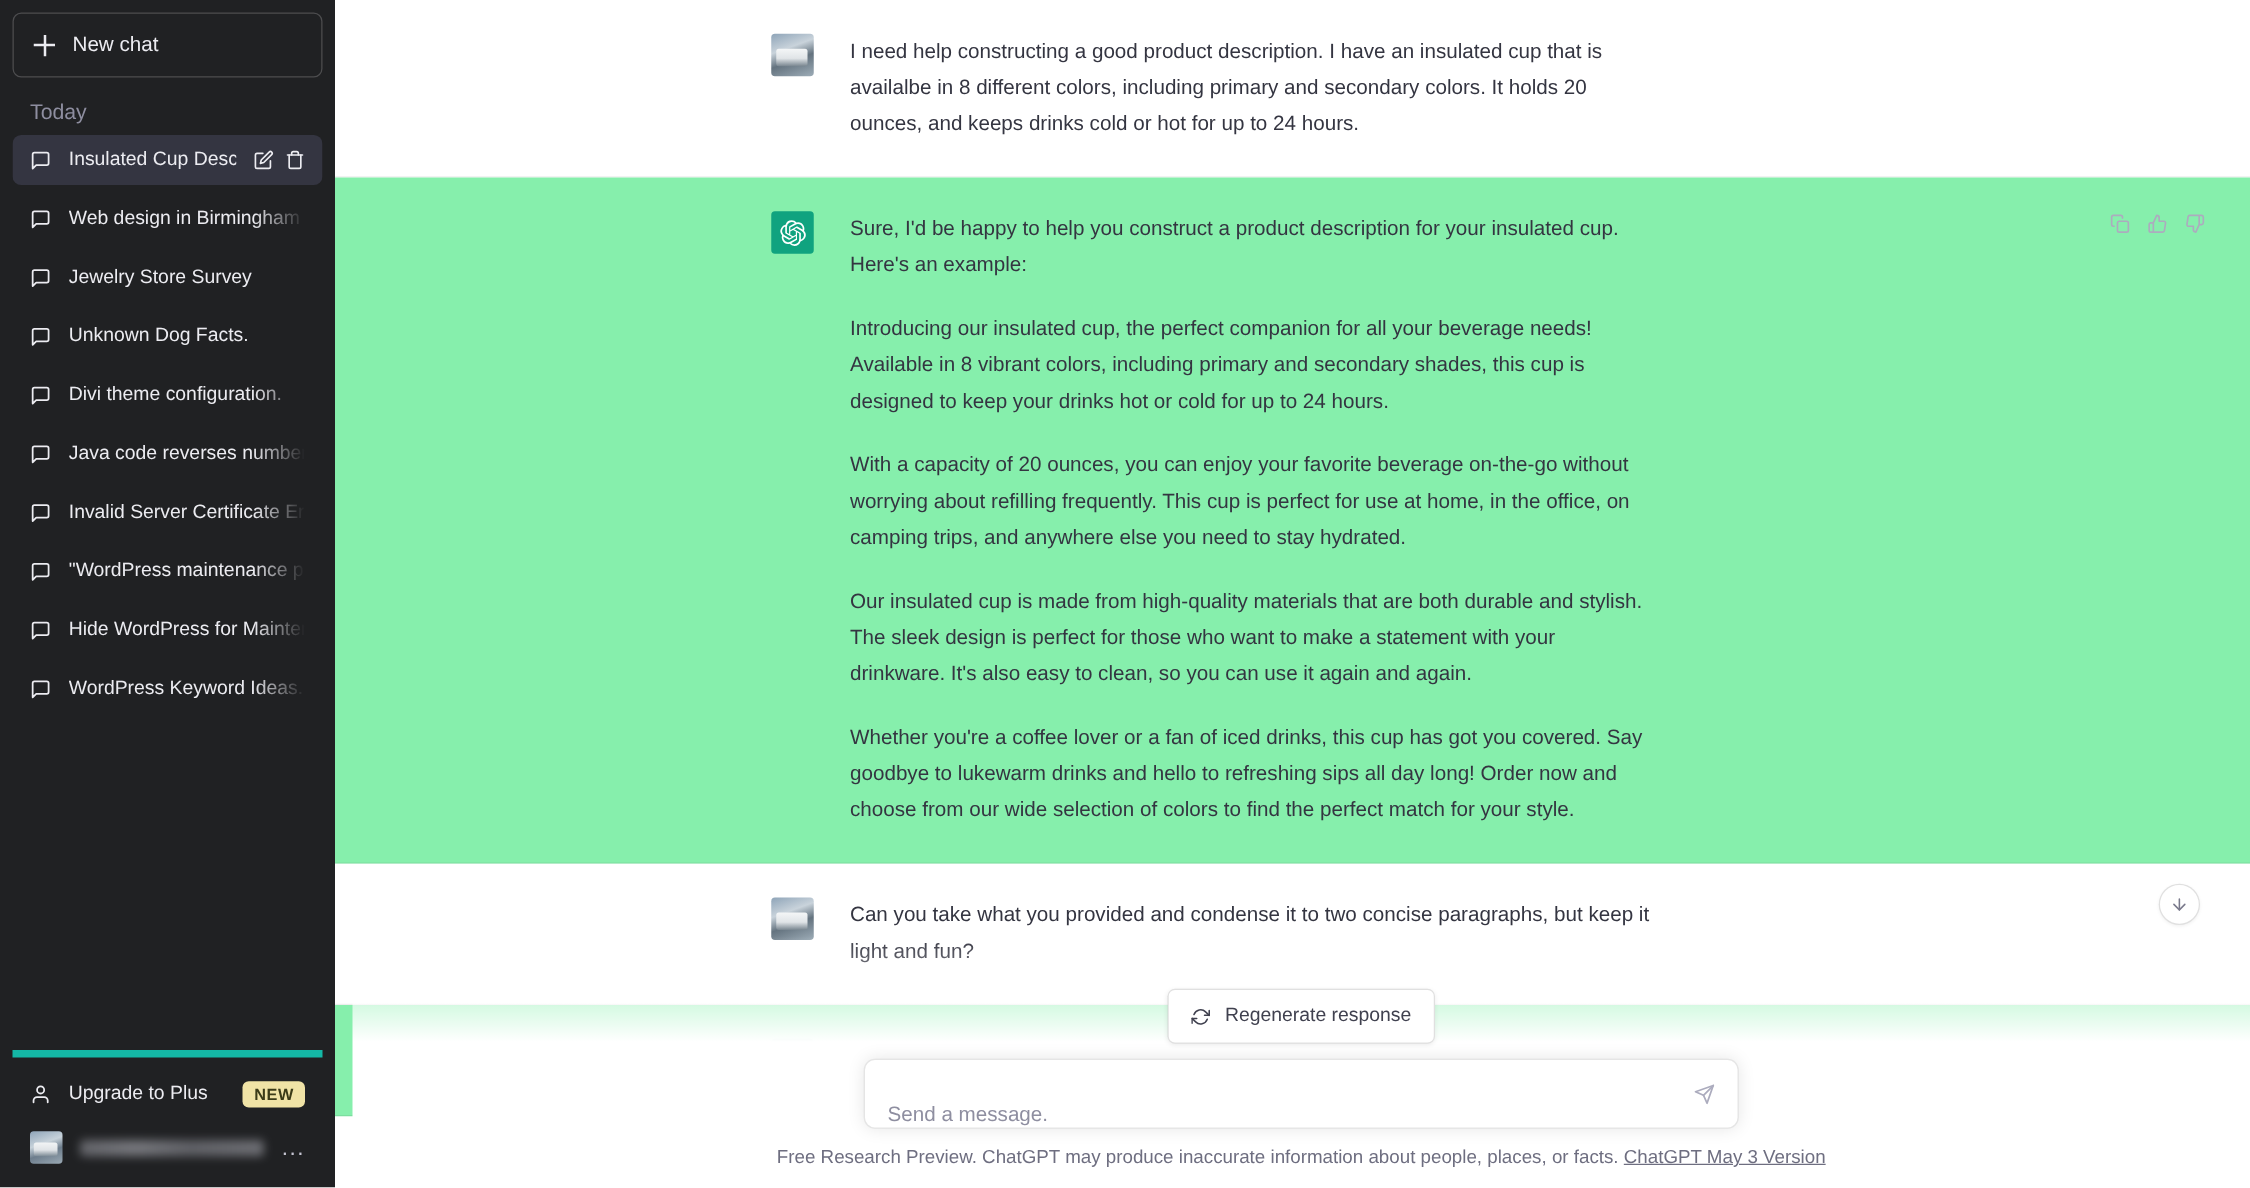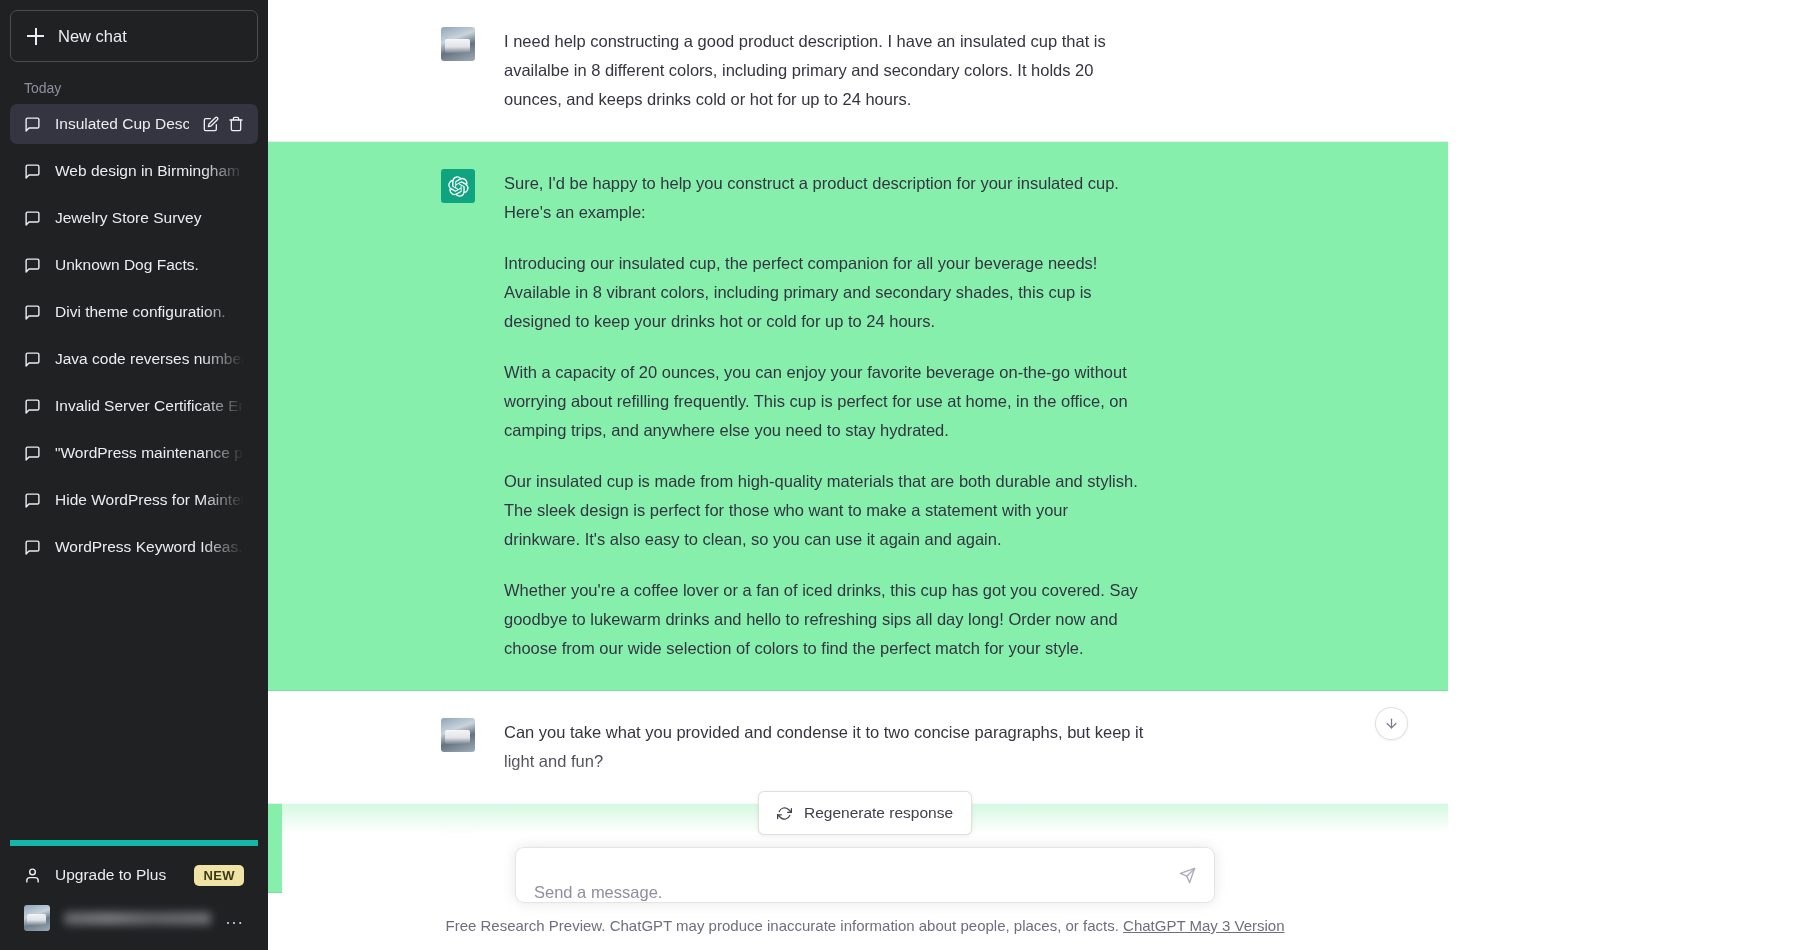--- a/index.html
+++ b/index.html
@@ -5,21 +5,21 @@
   * { box-sizing: border-box; margin: 0; padding: 0; }
   html, body {
     width: 1800px;
     height: 950px;
     overflow: hidden;
     font-family: "Liberation Sans", sans-serif;
     background: #ffffff;
   }
   .app {
     display: flex;
-    width: 1448px;
+    width: 1800px;
     height: 950px;
   }
 
   
   .sidebar {
     width: 268px;
     min-width: 268px;
     height: 950px;
     background: #202123;
     display: flex;
@@ -46,21 +46,21 @@
     flex-shrink: 0;
   }
   .plus-ico::before, .plus-ico::after {
     content: ""; position: absolute; background: #ececf1;
   }
   .plus-ico::before { left: 0; top: 7.5px; width: 17px; height: 2px; }
   .plus-ico::after  { top: 0; left: 7.5px; height: 17px; width: 2px; }
 
   .section-label {
     color: #8e8ea0;
-    font-size: 14px;
+    font-size: 17px;
     padding: 18px 14px 8px 14px;
     flex-shrink: 0;
   }
   .chat-list {
     flex: 1 1 auto;
     overflow: hidden;
   }
   .chat-item {
     position: relative;
     display: flex;

